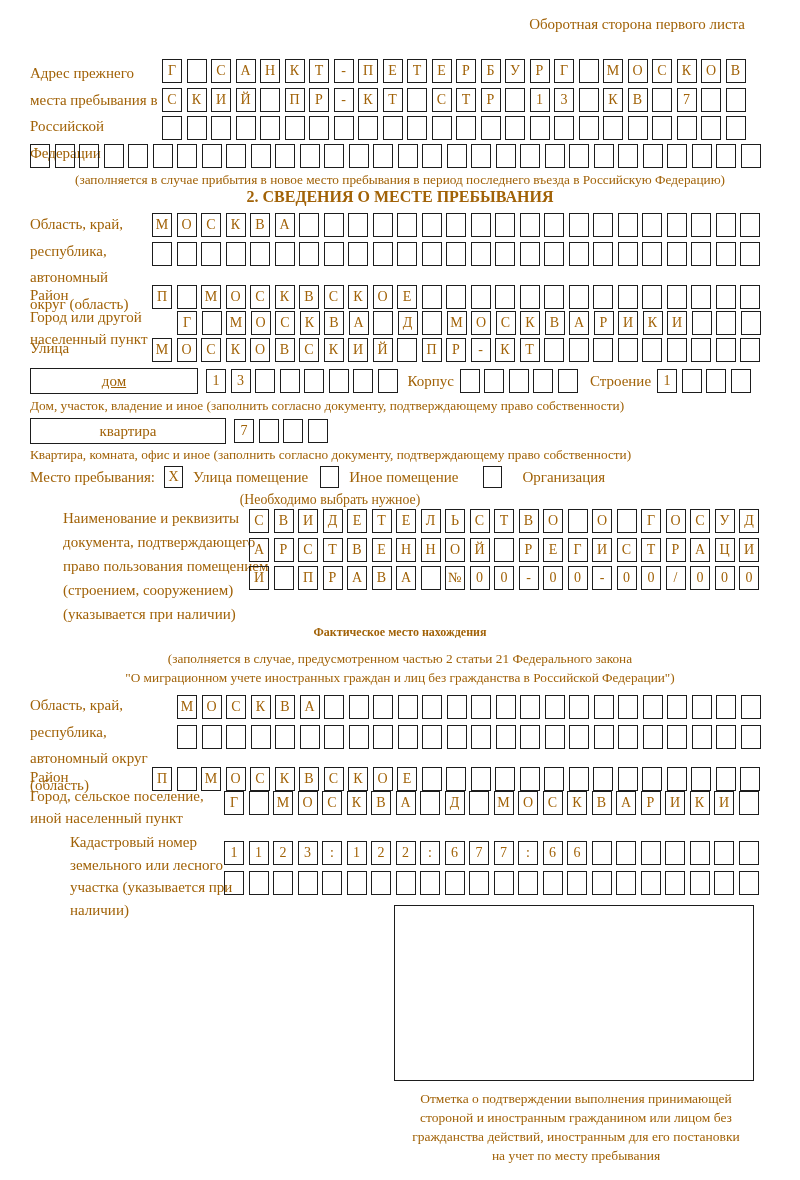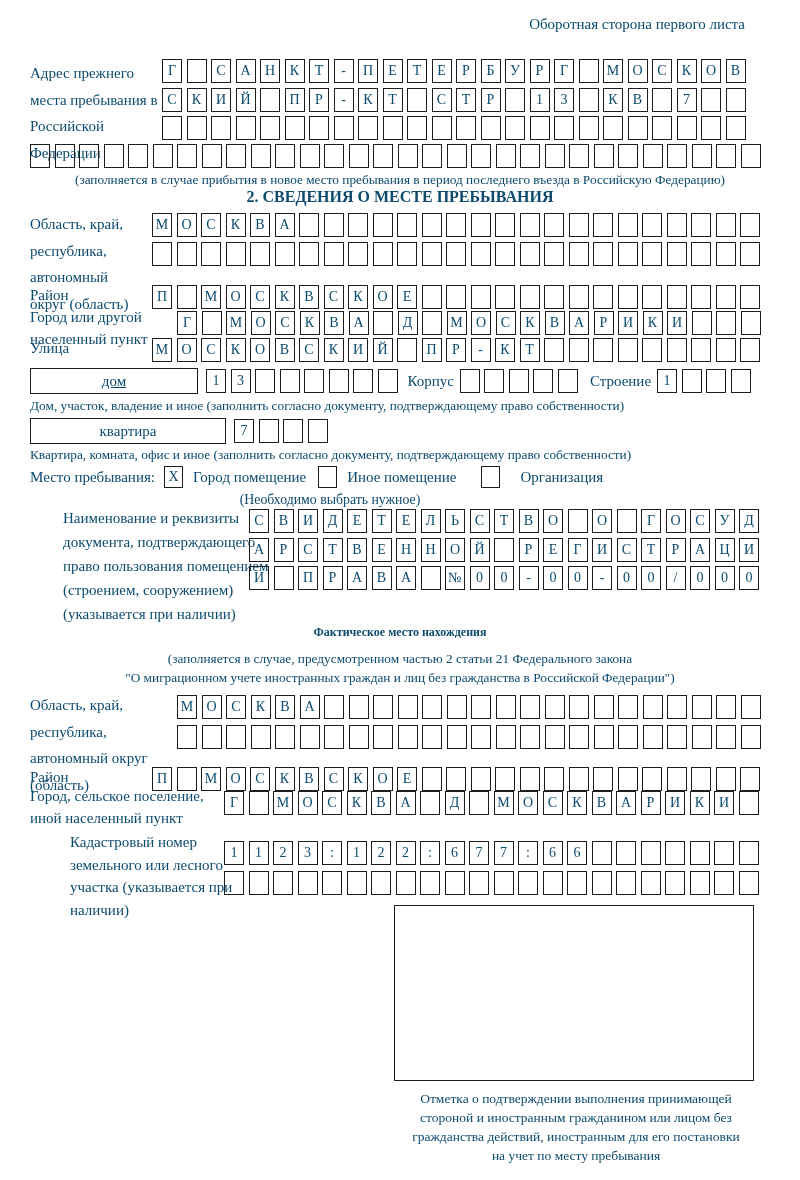--- a/index.html
+++ b/index.html
@@ -1,17 +1,17 @@
 <!DOCTYPE html>
 <html><head>
 <meta charset="utf-8">
 <style>
   html,body{margin:0;padding:0;background:#e8e8e8;}
   .page{position:relative;width:800px;height:1180px;background:#ffffff;margin:0 auto;
-        font-family:"Liberation Serif","DejaVu Serif",serif;color:#0c4a6e;overflow:hidden;}
+        font-family:"Liberation Serif","DejaVu Serif",serif;color:#a16207;overflow:hidden;}
   .abs{position:absolute;}
   .lbl{font-size:15px;line-height:1.78;}
   .lbl15{font-size:15px;white-space:nowrap;}
   .lh2{line-height:1.45;}
   .lh15{line-height:1.5;}
   .lh16{line-height:1.6;margin-left:33px;}
   .caption{font-size:13.3px;}
   .center{text-align:center;width:800px;left:0;}
   .bold{font-weight:bold;}
   .cells{display:flex;gap:4.5px;}
@@ -369,21 +369,21 @@
         <span class="cell"></span>
         <span class="cell"></span>
         <span class="cell"></span>
       </span>
   </div>
   <div id="kvartira-caption" class="abs caption">Квартира, комната, офис и иное (заполнить согласно документу, подтверждающему право собственности)</div>
 
   <div id="mesto-row" class="abs hrow">
     <span class="lbl15">Место пребывания:</span>
     <span class="chk ml9">X</span>
-    <span class="lbl15 ml10">Город помещение</span>
+    <span class="lbl15 ml10">Улица помещение</span>
     <span class="chk ml12"></span>
     <span class="lbl15 ml10">Иное помещение</span>
     <span class="chk ml25"></span>
     <span class="lbl15 ml24">Организация</span>
   </div>
   <div id="choose-caption" class="abs">(Необходимо выбрать нужное)</div>
 
   <div id="doc-label" class="abs lbl lh16">Наименование и реквизиты документа, подтверждающего право пользования помещением (строением, сооружением) (указывается при наличии)</div>
   <div id="doc-rows" class="abs colrows">
     <div class="cells">

